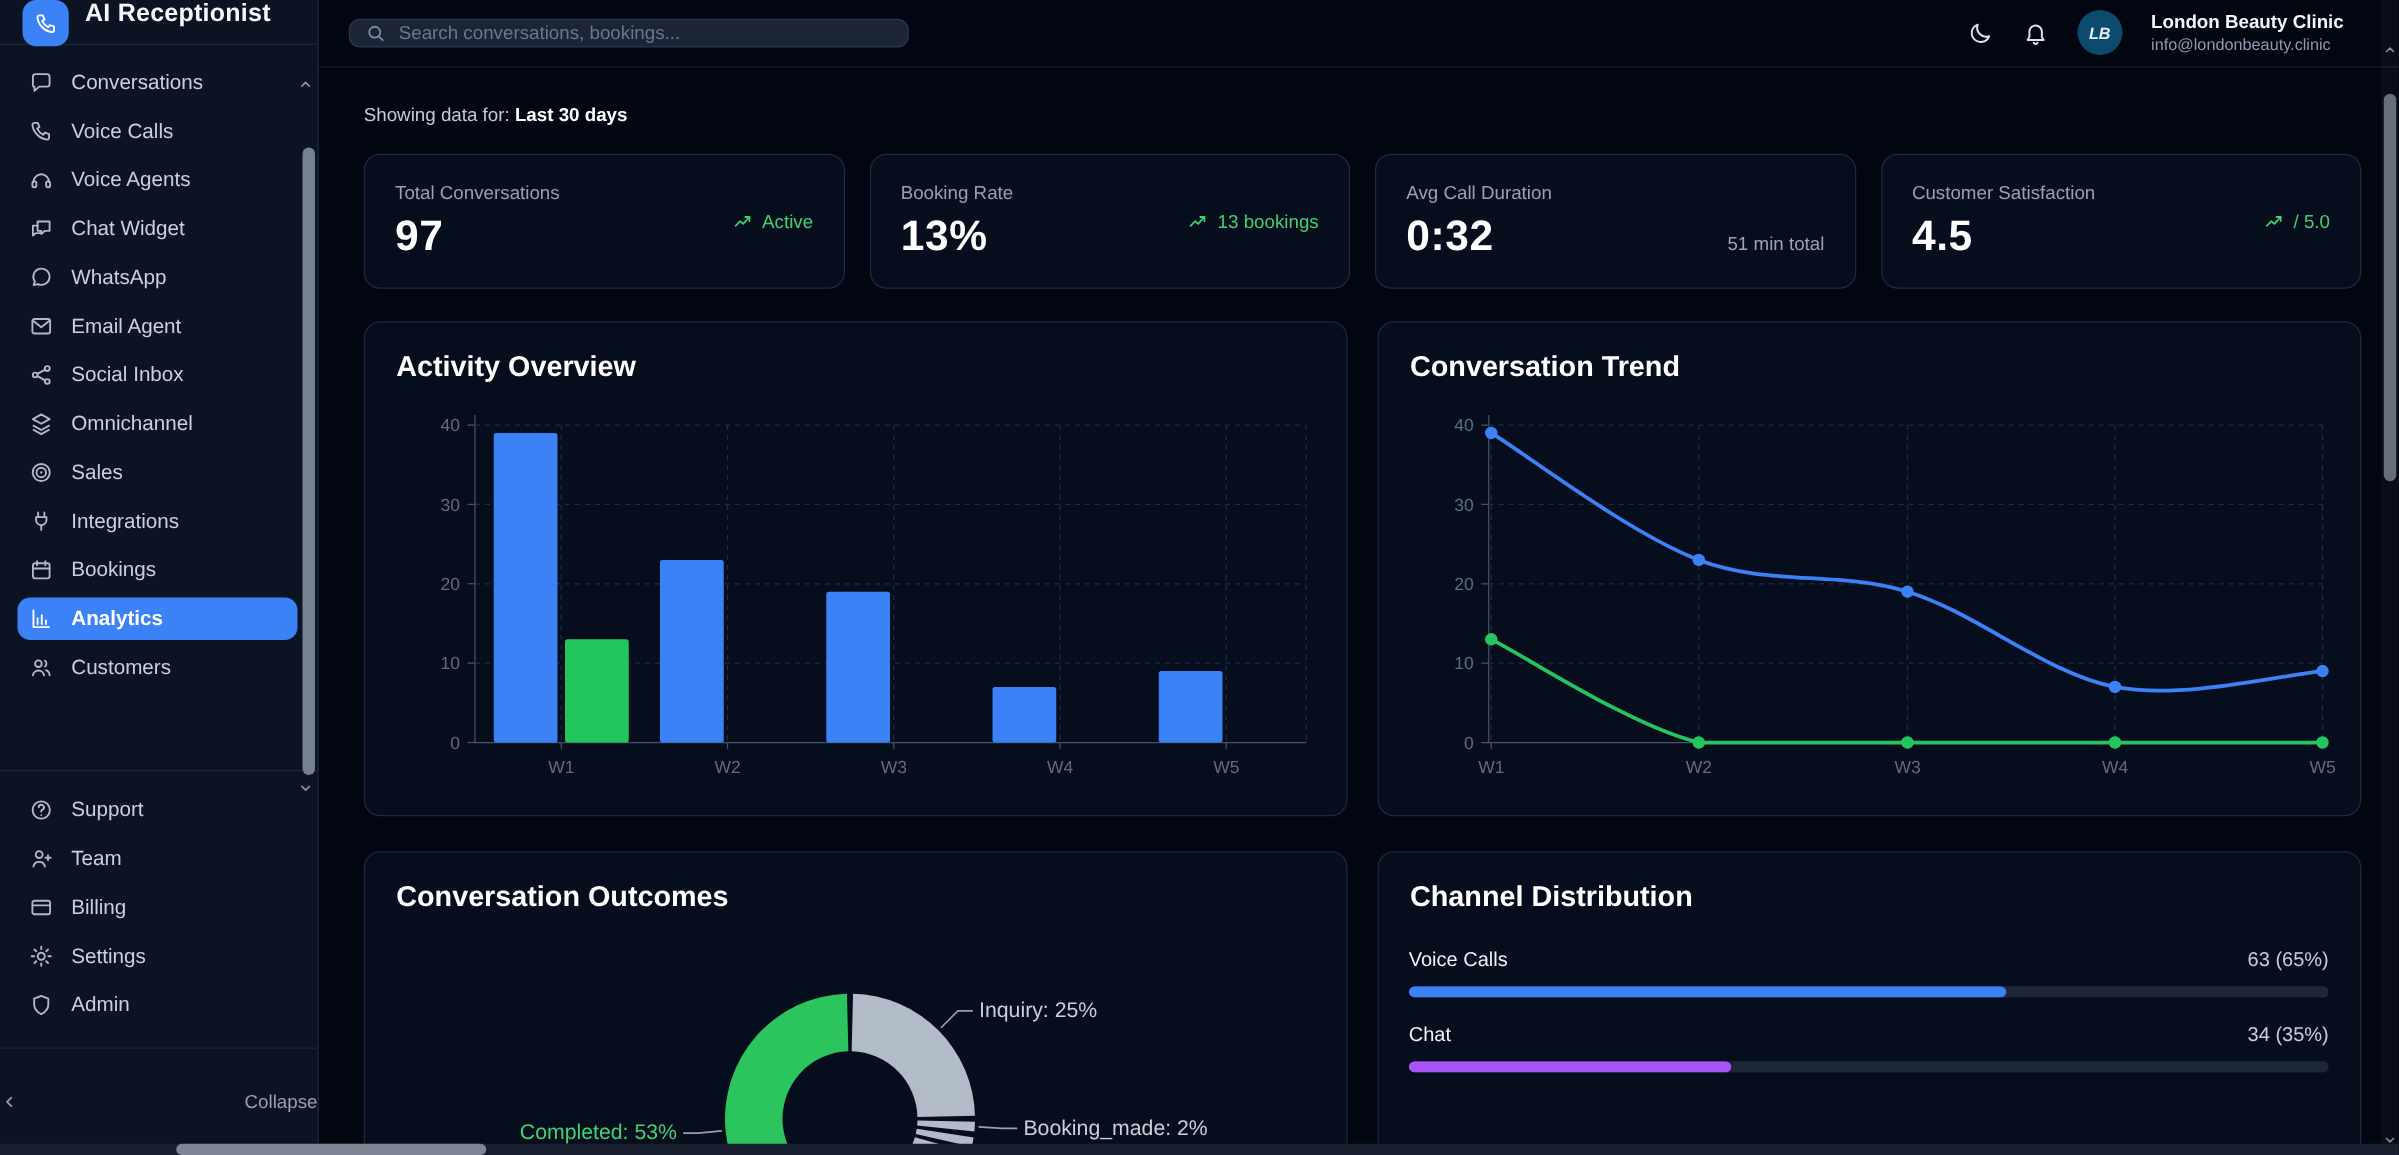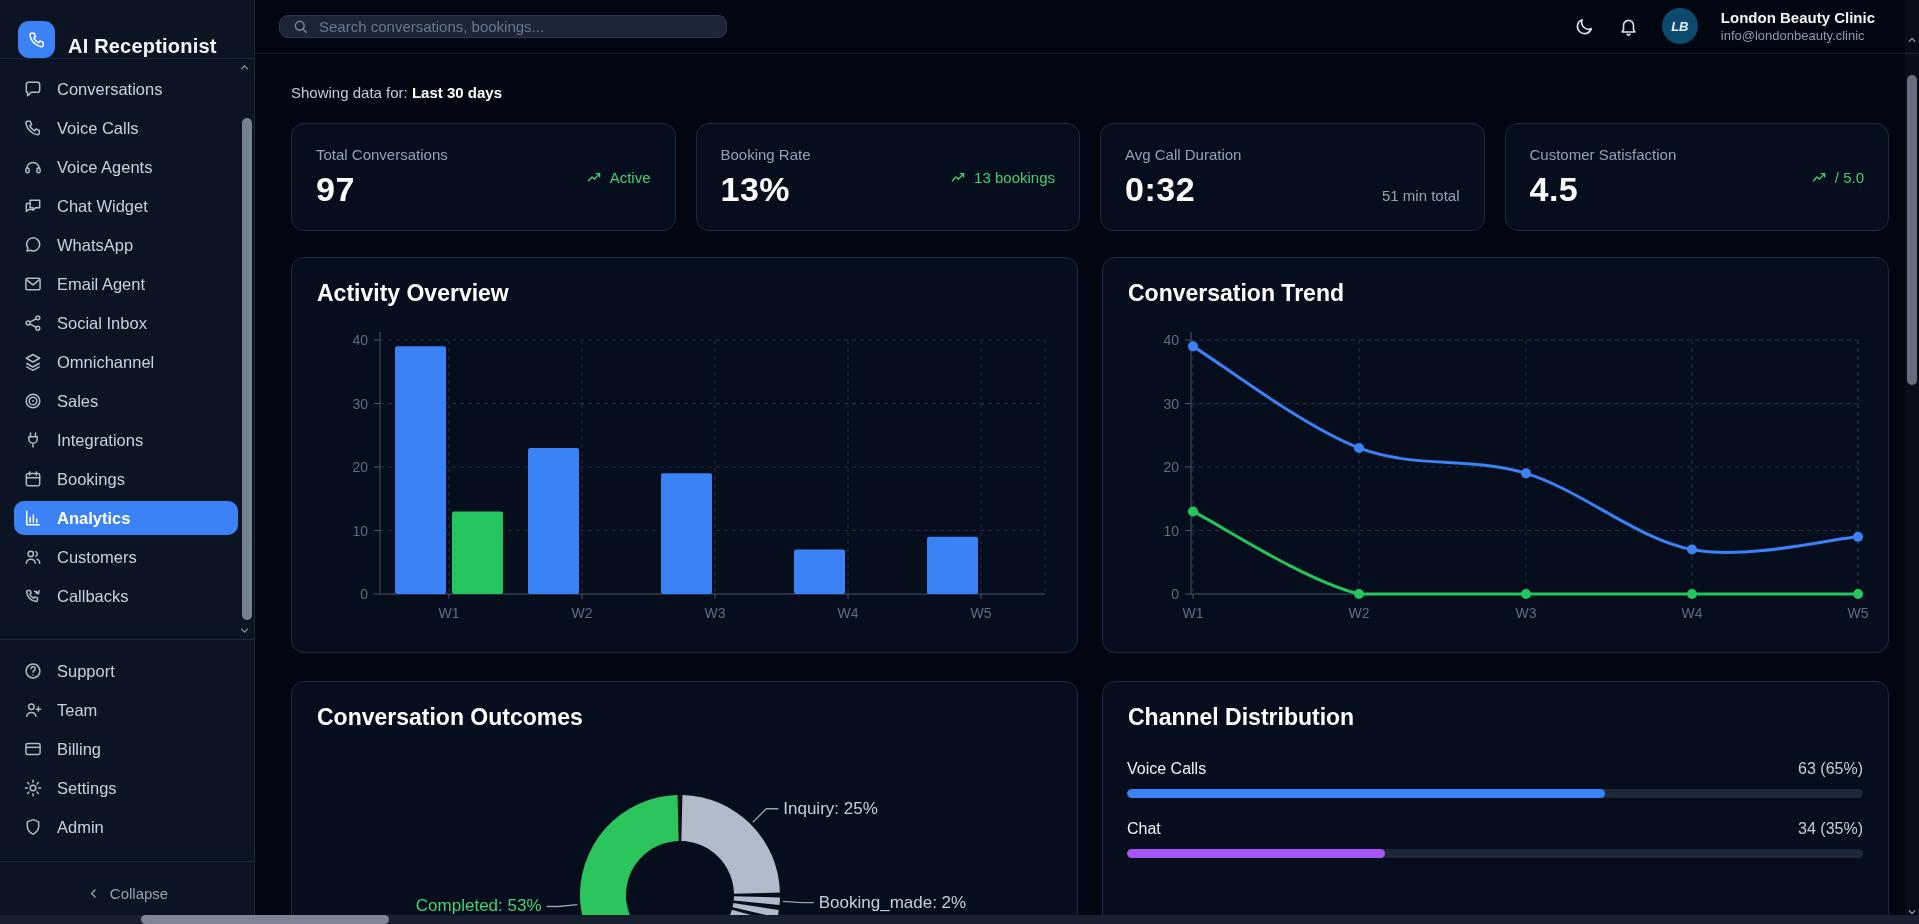--- a/index.html
+++ b/index.html
@@ -6,35 +6,35 @@
   html,body { width:1919px; height:924px; overflow:hidden; }
   body {
     background:#020610; color:#e5ecf5; position:relative;
     font-family:"Liberation Sans","DejaVu Sans",sans-serif;
   }
   svg.ic { display:block; }
 
   
   .sidebar { position:absolute; left:0; top:0; width:255px; height:924px;
     background:#0c1424; border-right:1px solid #1b2739; display:flex; flex-direction:column; z-index:5; }
-  .logo-row { height:59px; flex:none; display:flex; align-items:flex-end; gap:13px;
+  .logo-row { height:36px; flex:none; display:flex; align-items:flex-start; gap:13px;
     padding-left:18px; border-bottom:1px solid #1b2739; }
   .logo-badge { width:37px; height:37px; border-radius:11px; background:#3b82f6;
     display:flex; align-items:center; justify-content:center; flex:none; }
   .logo-badge svg { width:20px; height:20px; color:#fff; }
   .logo-title { font-size:20px; font-weight:700; color:#f4f7fb; letter-spacing:.2px; }
   .nav-scroll { flex:none; height:580px; padding-top:13px; }
   .nav-item { display:flex; align-items:center; gap:14px; height:34px; margin:0 16px 5px 14px;
     padding-left:9px; border-radius:10px; font-size:16.5px; color:#c7d1de; cursor:pointer; }
   .nav-item svg { width:20px; height:20px; flex:none; color:#aeb9c9; }
   .nav-item.active { background:#3b82f6; color:#fff; font-weight:600; }
   .nav-item.active svg { color:#fff; }
   .sb-divider { height:1px; background:#1b2739; flex:none; }
   .nav-bottom { padding:14px 0 12px; flex:none; }
-  .collapse-row { flex:1; display:flex; align-items:center; justify-content:center; gap:9px;
+  .collapse-row { flex:1; display:flex; align-items:center; justify-content:space-between; gap:9px;
     color:#93a1b3; font-size:15px; border-top:1px solid #1b2739; cursor:pointer; }
   .collapse-row svg { width:15px; height:15px; }
   .sb-chev { position:absolute; right:3px; width:13px; height:13px; color:#8b95a5; cursor:pointer; }
   .sb-thumb { position:absolute; right:2px; top:118px; width:10px; height:502px;
     background:#76markdown818f; background:#76818f; border-radius:5px; cursor:pointer; }
 
   
   .topbar { position:absolute; left:255px; top:0; width:1664px; height:54px;
     border-bottom:1px solid #121d30; display:flex; align-items:center;
     padding:0 44px 0 24px; z-index:4; background:#020610; }
@@ -322,26 +322,20 @@
         <svg class="ic">
           <use href="#i-bars"></use>
         </svg>
         <span>Analytics</span>
       </div>
     <div class="nav-item">
         <svg class="ic">
           <use href="#i-users"></use>
         </svg>
         <span>Customers</span>
-      </div>
-    <div class="nav-item">
-        <svg class="ic">
-          <use href="#i-phoneback"></use>
-        </svg>
-        <span>Callbacks</span>
       </div>
   </nav>
 
   <div class="sb-divider"></div>
 
   <div class="nav-bottom">
     <div class="nav-item">
         <svg class="ic">
           <use href="#i-help"></use>
         </svg>

